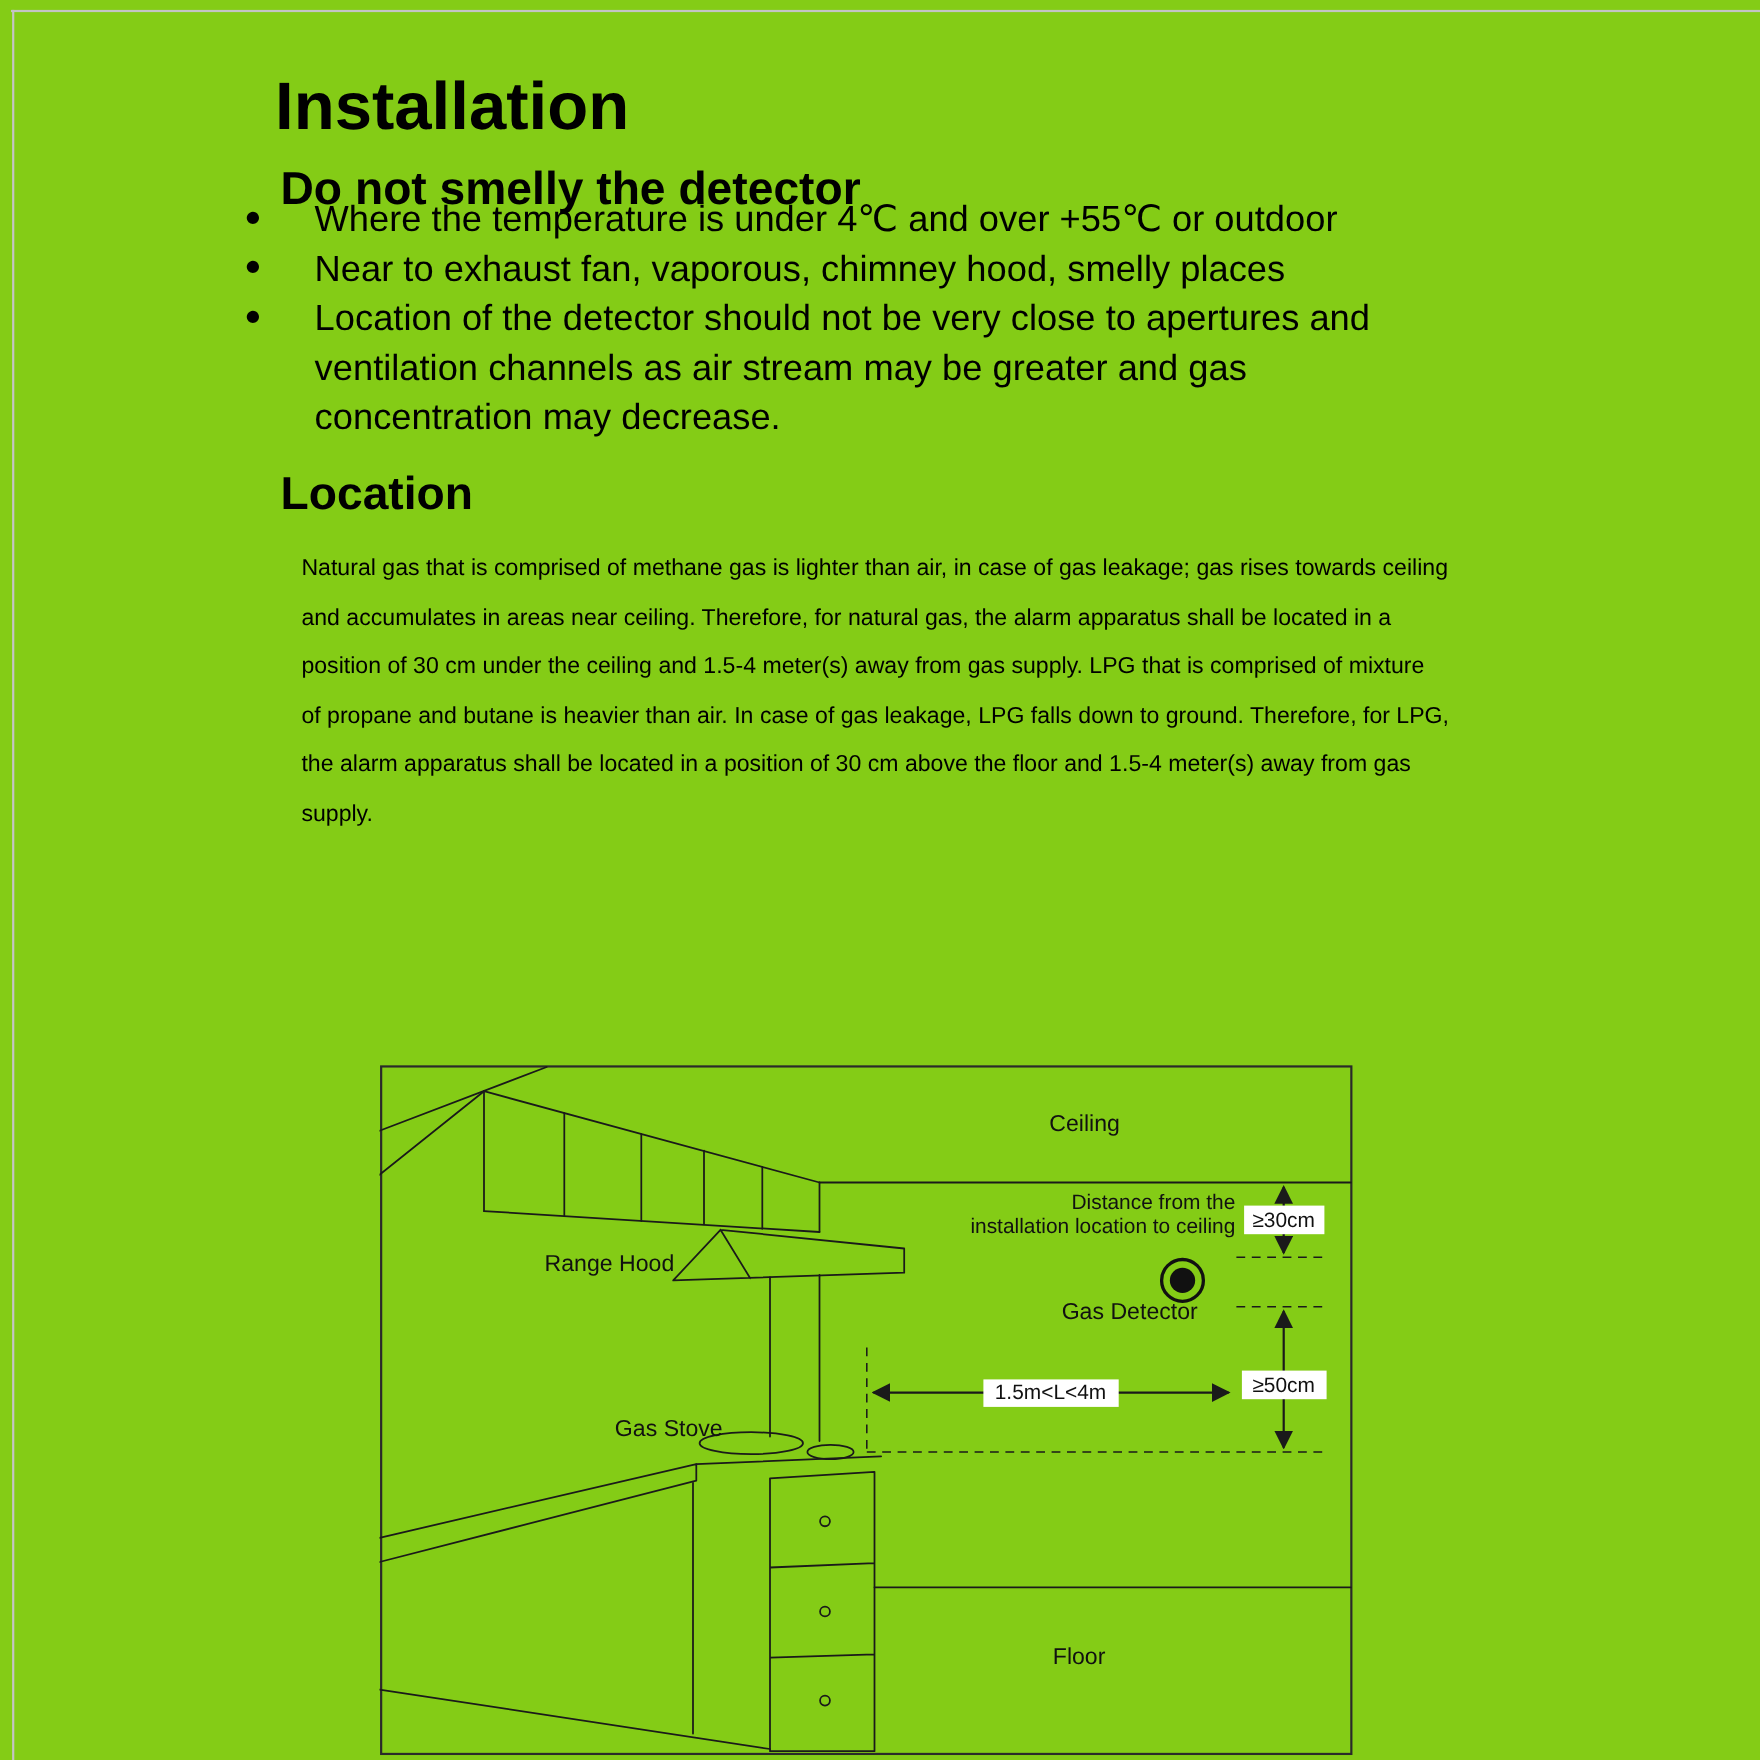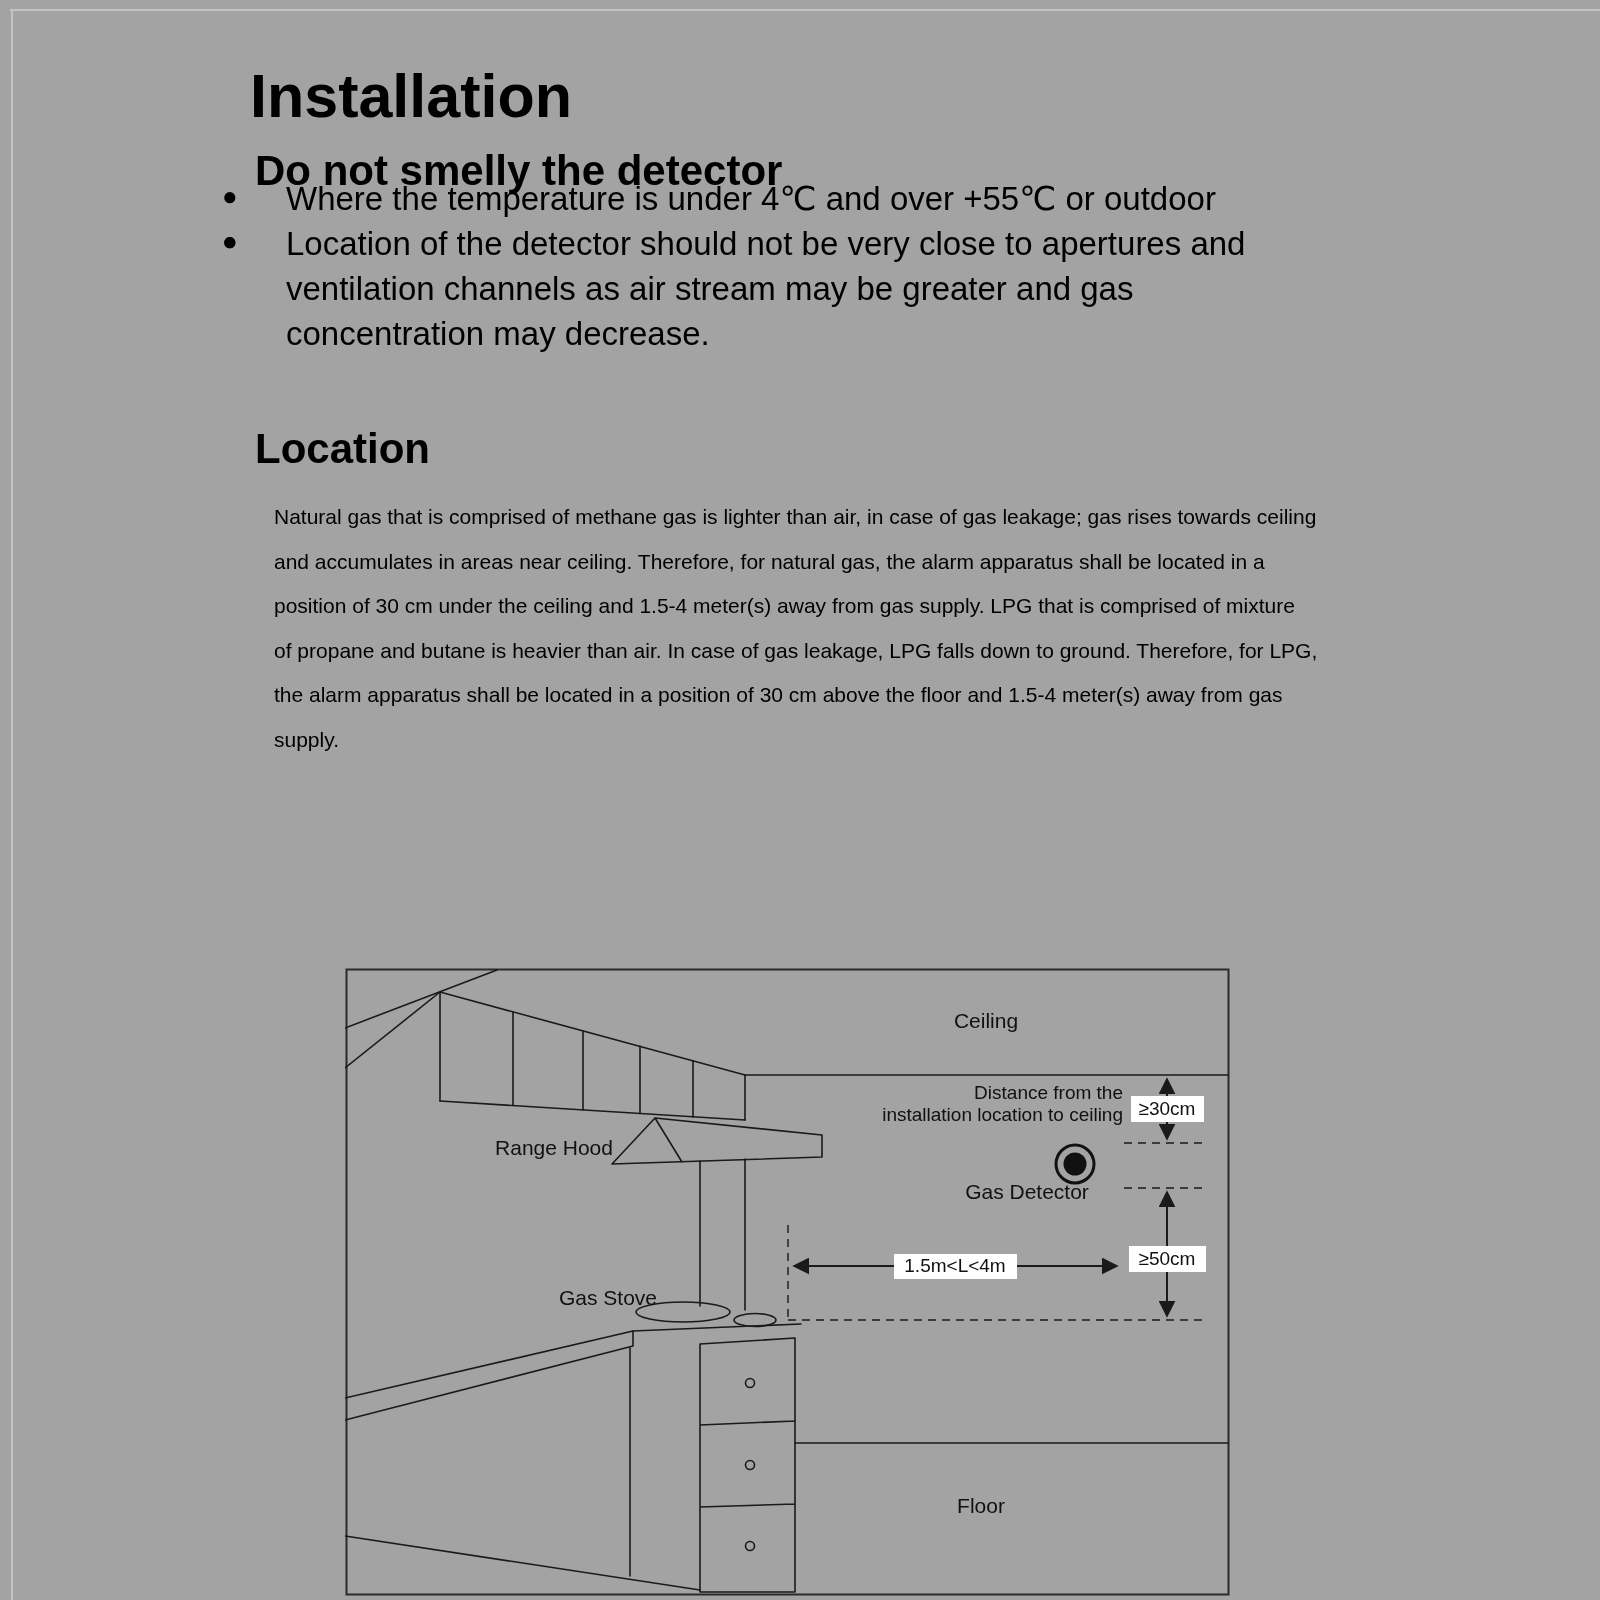--- a/index.html
+++ b/index.html
@@ -1,17 +1,17 @@
 <!DOCTYPE html>
 <html><head>
 <meta charset="utf-8">
 <style>
   html,body { margin:0; padding:0; background:#e8e8e8; }
   .page {
-    position:relative; width:1600px; height:1600px; background:#a3a3a3;
+    position:relative; width:1600px; height:1600px; background:#84cc16;
     font-family:"Liberation Sans","DejaVu Sans",sans-serif; color:#000;
     overflow:hidden; margin:0 auto;
   }
   .scan-edge-top { position:absolute; left:10px; top:9px; width:1590px; height:0; border-top:2px solid #c4c4c4; }
   .scan-edge-left { position:absolute; left:11px; top:9px; height:1591px; width:0; border-left:2px solid #c4c4c4; }
 
   .title { position:absolute; left:250px; top:20px; font-size:61px; font-weight:700; }
   .h2 { position:absolute; font-size:42px; font-weight:700; }
   #h2-restrictions { left:255px; top:112px; }
   #h2-location { left:255px; top:390px; }
@@ -44,20 +44,21 @@
 
   <h2 class="h2" id="h2-restrictions">Do not smelly the detector</h2>
 
   <ul class="bullet-list">
     <li>
       <span class="bullet-marker">●</span>
       <span>Where the temperature is under 4℃ and over +55℃ or outdoor</span>
     </li>
     <li>
       <span class="bullet-marker">●</span>
+      <span>Near to exhaust fan, vaporous, chimney hood, smelly places</span>
     </li>
     <li>
       <span class="bullet-marker">●</span>
       <span>Location of the detector should not be very close to apertures and ventilation channels as air stream may be greater and gas concentration may decrease.</span>
     </li>
   </ul>
 
   <h2 class="h2" id="h2-location">Location</h2>
 
   <p class="body-para">Natural gas that is comprised of methane gas is lighter than air, in case of gas leakage; gas rises towards ceiling and accumulates in areas near ceiling. Therefore, for natural gas, the alarm apparatus shall be located in a position of 30 cm under the ceiling and 1.5-4 meter(s) away from gas supply. LPG that is comprised of mixture of propane and butane is heavier than air. In case of gas leakage, LPG falls down to ground. Therefore, for LPG, the alarm apparatus shall be located in a position of 30 cm above the floor and 1.5-4 meter(s) away from gas supply.</p>

